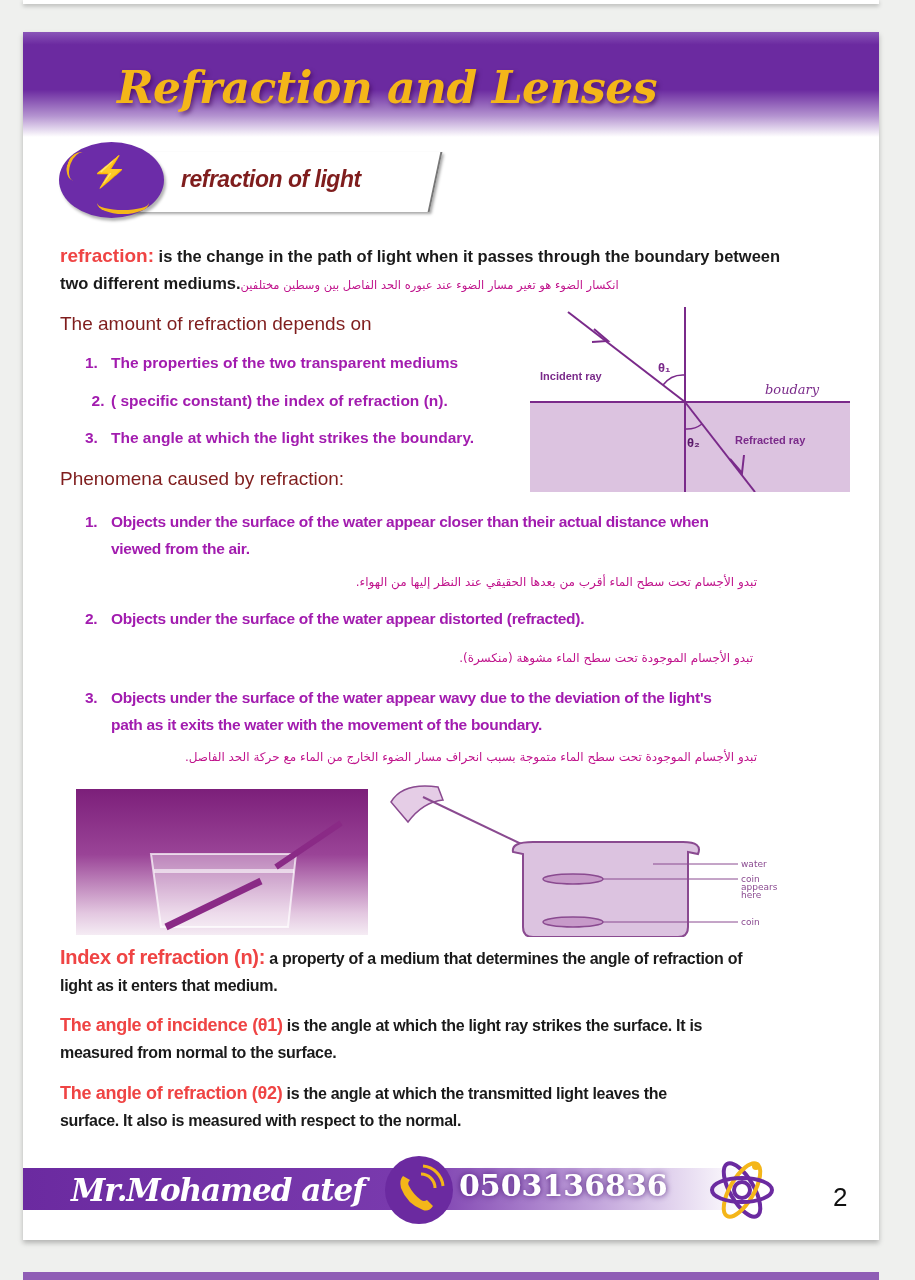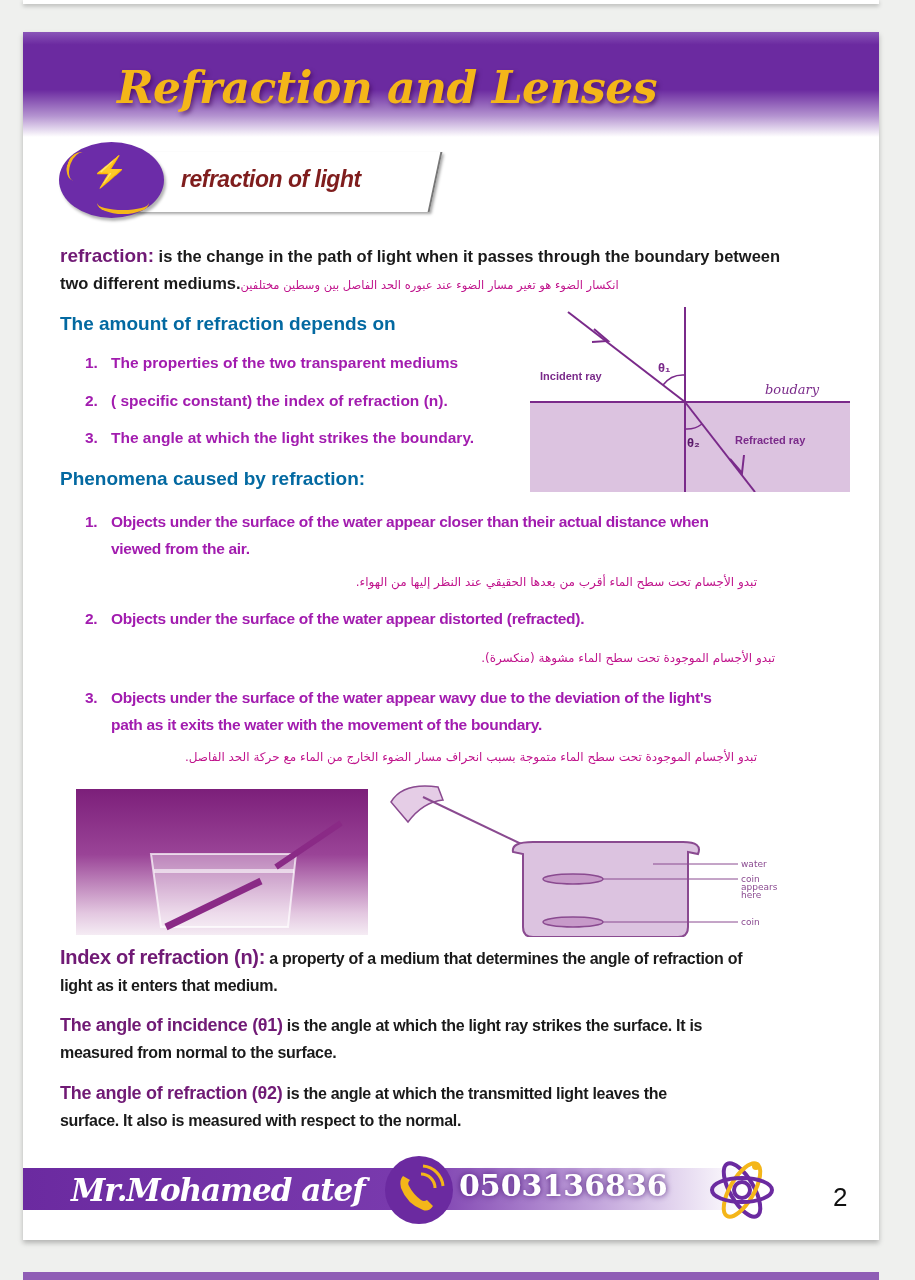--- a/index.html
+++ b/index.html
@@ -10,22 +10,22 @@
   .banner{position:absolute;left:0;top:0;width:856px;height:105px;background:linear-gradient(to bottom,#8a55b8 0%,#6b2aa0 12%,#6b2aa0 55%,#b493d0 80%,#ffffff 100%);}
   .banner-title{position:absolute;left:0;top:30px;width:728px;text-align:center;font-family:"DejaVu Serif",serif;font-style:italic;font-weight:bold;font-size:44px;color:#f4b619;text-shadow:2px 3px 4px rgba(60,0,80,.55);letter-spacing:-0.5px;}
   .sec-head{position:absolute;left:36px;top:108px;width:380px;height:80px;}
   .sec-tab{position:absolute;left:55px;top:12px;width:320px;height:60px;background:#fff;transform:skewX(-12deg);box-shadow:2px 2px 3px rgba(0,0,0,.35);border-right:2px solid #777;}
   .sec-circle{position:absolute;left:0;top:2px;width:105px;height:76px;border-radius:50%;background:#6c2ca8;box-shadow:2px 3px 3px rgba(0,0,0,.3);}
   .sec-circle .arc1{position:absolute;left:8px;top:10px;width:20px;height:30px;border-left:3px solid #f4b619;border-radius:50%;transform:rotate(20deg);}
   .sec-circle .arc2{position:absolute;left:38px;top:50px;width:52px;height:18px;border-bottom:4px solid #f4b619;border-radius:50%;}
   .sec-circle .bolt{position:absolute;left:32px;top:12px;font-size:30px;color:#f4b619;}
   .sec-label{position:absolute;left:122px;top:26px;font-weight:bold;font-style:italic;font-size:23px;color:#7f1d1d;letter-spacing:-0.5px;}
   .txt{position:absolute;font-weight:bold;font-size:16px;color:#1a1a1a;line-height:27px;}
-  .mag{color:#701a75;text-align:right;}
-  .h{position:absolute;font-weight:bold;font-size:19px;color:#0369a1;}
+  .mag{color:#ef4444;text-align:right;}
+  .h{position:absolute;font-weight:normal;font-size:19px;color:#7f1d1d;}
   .ar{position:absolute;direction:rtl;font-family:"DejaVu Sans",sans-serif;font-size:12px;color:#c0148c;}
   .list-item{position:absolute;font-weight:bold;font-size:15.5px;color:#a21caf;}
   .list-item .num{display:inline-block;width:26px;}
   .cond{font-family:"Liberation Sans Narrow","Liberation Sans",sans-serif;letter-spacing:-0.3px;}
   .diagram{position:absolute;left:507px;top:275px;width:320px;height:185px;}
   .photo{position:absolute;left:53px;top:757px;width:292px;height:146px;background:linear-gradient(to bottom,#7c1f7a 0%,#9a4497 45%,#e3c7e0 85%,#f5ecf4 100%);overflow:hidden;}
   .beaker{position:absolute;left:360px;top:750px;width:400px;height:155px;}
   .footer{position:absolute;left:0;top:1122px;width:856px;height:70px;}
   .footer-bar{position:absolute;left:0;top:14px;width:720px;height:42px;background:linear-gradient(to right,#6b2aa0 0%,#7a3bae 55%,#c3a6dc 80%,#ffffff 100%);}
   .footer-name{position:absolute;left:2px;top:18px;font-style:italic;font-weight:bold;font-size:31px;color:#fff;font-family:"DejaVu Serif",serif;letter-spacing:-1px;margin-left:46px;}
@@ -56,21 +56,21 @@
   </div>
 
   <div class="txt" style="left:37px;top:210px;width:800px;font-size:16.5px;">
     <span class="mag" style="font-size:19px;">refraction:</span><span> is the change in the path of light when it passes through the boundary between</span><br>
     <span>two different mediums.</span><span class="ar" style="position:static;display:inline;font-size:11.5px;font-weight:normal;direction:rtl;unicode-bidi:embed;">انكسار الضوء هو تغير مسار الضوء عند عبوره الحد الفاصل بين وسطين مختلفين</span>
   </div>
 
   <div class="h" style="left:37px;top:281px;">The amount of refraction depends on</div>
 
   <div class="list-item" style="left:62px;top:322px;"><span class="num">1.</span><span>The properties of the two transparent mediums</span></div>
-  <div class="list-item" style="left:62px;top:360px;"><span class="num">2.</span><span>( specific constant) the index of refraction (n).</span></div>
+  <div class="list-item" style="left:62px;top:360px;text-align:center;"><span class="num">2.</span><span>( specific constant) the index of refraction (n).</span></div>
   <div class="list-item" style="left:62px;top:397px;"><span class="num">3.</span><span>The angle at which the light strikes the boundary.</span></div>
 
   <svg class="diagram" viewBox="0 0 320 185">
     <rect x="0" y="95" width="320" height="90" fill="#dcc3e0"></rect>
     <line x1="0" y1="95" x2="320" y2="95" stroke="#7a2a8a" stroke-width="2"></line>
     <line x1="155" y1="0" x2="155" y2="185" stroke="#7a2a8a" stroke-width="2"></line>
     <line x1="38" y1="5" x2="155" y2="95" stroke="#7a2a8a" stroke-width="2"></line>
     <polyline points="64,22 78,34 62,35" fill="none" stroke="#7a2a8a" stroke-width="2"></polyline>
     <line x1="155" y1="95" x2="225" y2="185" stroke="#7a2a8a" stroke-width="2"></line>
     <polyline points="200,152 212,166 214,148" fill="none" stroke="#7a2a8a" stroke-width="2"></polyline>
@@ -87,21 +87,21 @@
 
   <div class="list-item cond" style="left:62px;top:476px;line-height:27px;width:740px;">
     <span class="num">1.</span><span>Objects under the surface of the water appear closer than their actual distance when</span><br>
     <span class="num"></span><span>viewed from the air.</span>
   </div>
   <div class="ar" style="right:122px;top:543px;">تبدو الأجسام تحت سطح الماء أقرب من بعدها الحقيقي عند النظر إليها من الهواء.</div>
 
   <div class="list-item cond" style="left:62px;top:578px;">
     <span class="num">2.</span><span>Objects under the surface of the water appear distorted (refracted).</span>
   </div>
-  <div class="ar" style="right:104px;top:619px;">تبدو الأجسام الموجودة تحت سطح الماء مشوهة (منكسرة).</div>
+  <div class="ar" style="right:126px;top:619px;">تبدو الأجسام الموجودة تحت سطح الماء مشوهة (منكسرة).</div>
 
   <div class="list-item cond" style="left:62px;top:652px;line-height:27px;width:740px;">
     <span class="num">3.</span><span>Objects under the surface of the water appear wavy due to the deviation of the light's</span><br>
     <span class="num"></span><span>path as it exits the water with the movement of the boundary.</span>
   </div>
   <div class="ar" style="right:122px;top:718px;">تبدو الأجسام الموجودة تحت سطح الماء متموجة بسبب انحراف مسار الضوء الخارج من الماء مع حركة الحد الفاصل.</div>
 
   <div class="photo">
     <svg width="292" height="146" viewBox="0 0 292 146">
       <path d="M75,65 L220,65 L212,138 L85,138 Z" fill="rgba(255,255,255,0.35)" stroke="rgba(255,255,255,0.7)" stroke-width="2"></path>

